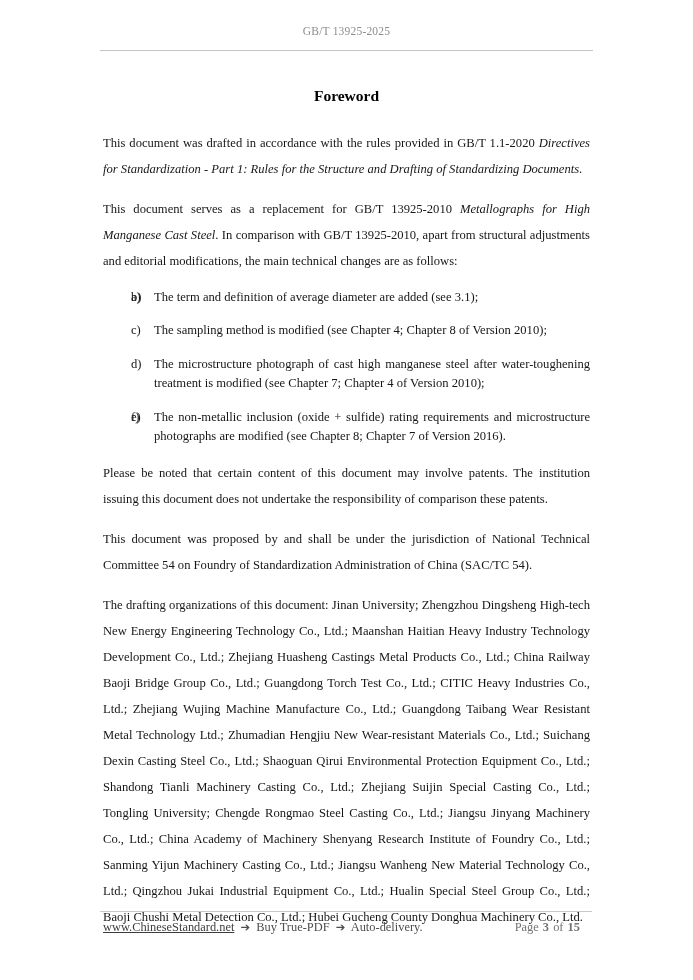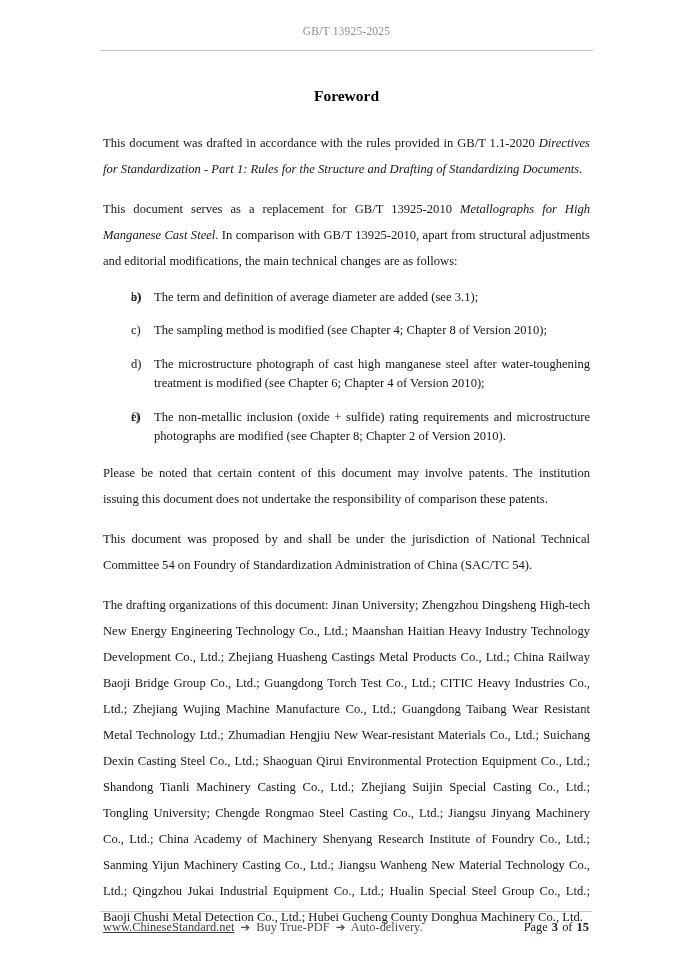--- a/index.html
+++ b/index.html
@@ -62,40 +62,40 @@
   }
   .footer-rule {
     position: absolute;
     left: 100px; right: 101px;
     top: 911px;
     height: 1px;
     background: #c9c9c9;
   }
   .footer {
     position: absolute;
-    left: 103px; right: 103px;
+    left: 103px; right: 112px;
     top: 920px;
     display: flex;
     justify-content: space-between;
     align-items: baseline;
     font-size: 12.4px;
     color: #4d4d4d;
   }
   .footer-left span, .footer-left a { margin-right: 3px; }
   .footer-link {
     text-decoration: underline;
     color: #3d3d3d;
     cursor: pointer;
   }
   .arrow {
     font-family: "DejaVu Sans", sans-serif;
     font-size: 11.5px;
     color: #4d4d4d;
   }
-  .footer-right { color: #0f172a; }
+  .footer-right { color: #737373; }
   .footer-right b { font-weight: bold; margin: 0 1px; }
 </style>
 </head>
 <body>
 
 <div class="page">
 
   <div class="header">
     <div class="doc-number">GB/T 13925-2025</div>
     <div class="header-rule"></div>
@@ -116,28 +116,28 @@
       <div class="list-item">
         <span class="list-marker">b)</span>
         <span class="list-text">The term and definition of average diameter are added (see 3.1);</span>
       </div>
       <div class="list-item">
         <span class="list-marker">c)</span>
         <span class="list-text">The sampling method is modified (see Chapter 4; Chapter 8 of Version 2010);</span>
       </div>
       <div class="list-item">
         <span class="list-marker">d)</span>
-        <span class="list-text">The microstructure photograph of cast high manganese steel after water-toughening treatment is modified (see Chapter 6; Chapter 4 of Version 2010);</span>
+        <span class="list-text">The microstructure photograph of cast high manganese steel after water-toughening treatment is modified (see Chapter 7; Chapter 4 of Version 2010);</span>
       </div>
       <div class="list-item">
         <span class="list-marker">e)</span>
       </div>
       <div class="list-item">
         <span class="list-marker">f)</span>
-        <span class="list-text">The non-metallic inclusion (oxide + sulfide) rating requirements and microstructure photographs are modified (see Chapter 8; Chapter 2 of Version 2010).</span>
+        <span class="list-text">The non-metallic inclusion (oxide + sulfide) rating requirements and microstructure photographs are modified (see Chapter 8; Chapter 7 of Version 2016).</span>
       </div>
     </div>
 
     <p class="body">Please be noted that certain content of this document may involve patents. The institution issuing this document does not undertake the responsibility of comparison these patents.</p>
 
     <p class="body">This document was proposed by and shall be under the jurisdiction of National Technical Committee 54 on Foundry of Standardization Administration of China (SAC/TC 54).</p>
 
     <p class="body">The drafting organizations of this document: Jinan University; Zhengzhou Dingsheng High-tech New Energy Engineering Technology Co., Ltd.; Maanshan Haitian Heavy Industry Technology Development Co., Ltd.; Zhejiang Huasheng Castings Metal Products Co., Ltd.; China Railway Baoji Bridge Group Co., Ltd.; Guangdong Torch Test Co., Ltd.; CITIC Heavy Industries Co., Ltd.; Zhejiang Wujing Machine Manufacture Co., Ltd.; Guangdong Taibang Wear Resistant Metal Technology Ltd.; Zhumadian Hengjiu New Wear-resistant Materials Co., Ltd.; Suichang Dexin Casting Steel Co., Ltd.; Shaoguan Qirui Environmental Protection Equipment Co., Ltd.; Shandong Tianli Machinery Casting Co., Ltd.; Zhejiang Suijin Special Casting Co., Ltd.; Tongling University; Chengde Rongmao Steel Casting Co., Ltd.; Jiangsu Jinyang Machinery Co., Ltd.; China Academy of Machinery Shenyang Research Institute of Foundry Co., Ltd.; Sanming Yijun Machinery Casting Co., Ltd.; Jiangsu Wanheng New Material Technology Co., Ltd.; Qingzhou Jukai Industrial Equipment Co., Ltd.; Hualin Special Steel Group Co., Ltd.; Baoji Chushi Metal Detection Co., Ltd.; Hubei Gucheng County Donghua Machinery Co., Ltd.</p>
 
   </div>

